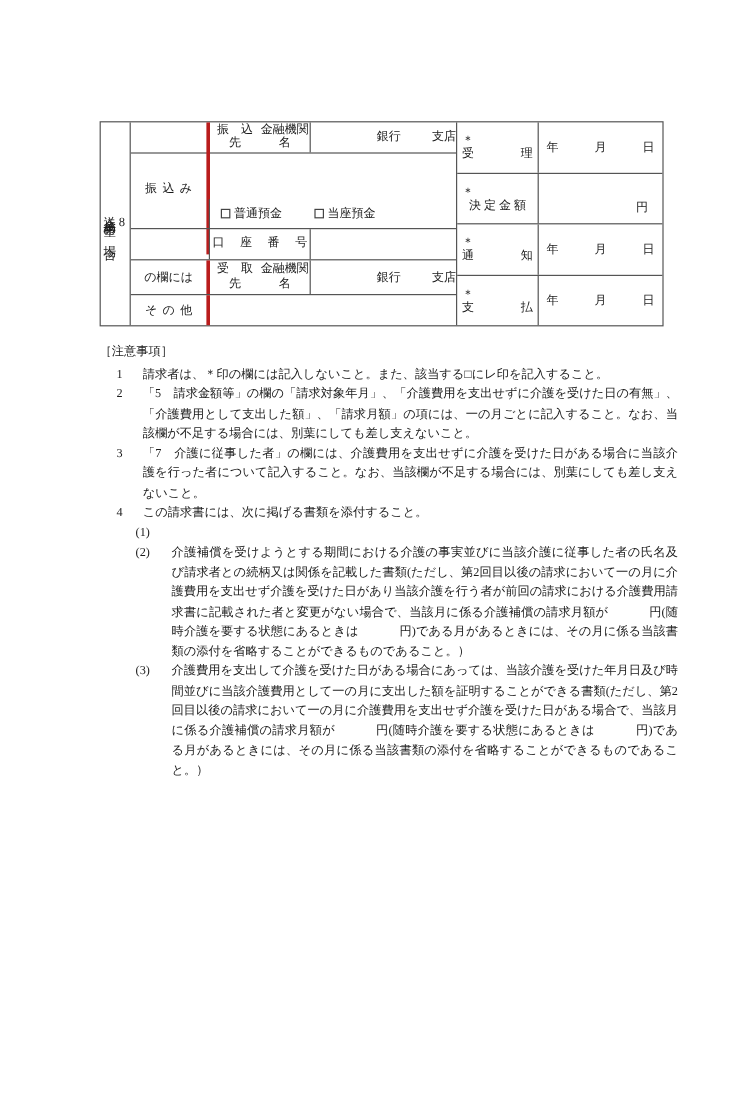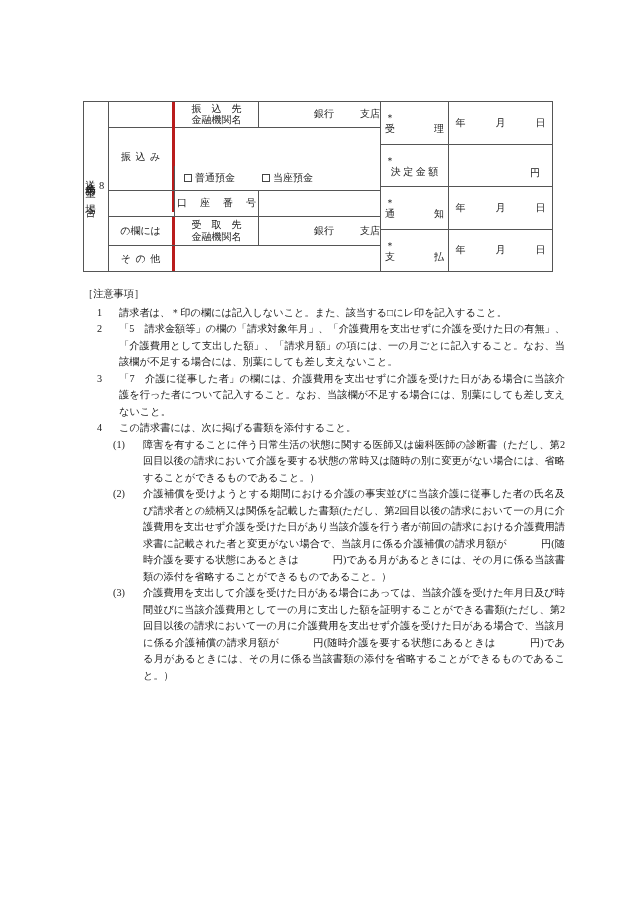--- a/index.html
+++ b/index.html
@@ -94,21 +94,20 @@
     font-size: 10px;
   }
   .nospread { font-size: 10px; }
 
   .field-label {
     width: 84px;
     flex: none;
     border-right: 1px solid #555;
     box-sizing: border-box;
     display: flex;
-    flex-direction: column;
     align-items: center;
     justify-content: center;
     font-size: 10px;
     line-height: 1.18;
     text-align: center;
   }
   .field-value {
     flex: 1 1 auto;
     box-sizing: border-box;
     display: flex;
@@ -380,21 +379,20 @@
     <span class="body">「7　介護に従事した者」の欄には、介護費用を支出せずに介護を受けた日がある場合に当該介護を行った者について記入すること。なお、当該欄が不足する場合には、別葉にしても差し支えないこと。</span>
   </div>
 
   <div class="note-item lvl1">
     <span class="num">4</span>
     <span class="body">この請求書には、次に掲げる書類を添付すること。</span>
   </div>
 
   <div class="note-item lvl2">
     <span class="num">(1)</span>
-    <span class="body">障害を有することに伴う日常生活の状態に関する医師又は歯科医師の診断書（ただし、第2回目以後の請求において介護を要する状態の常時又は随時の別に変更がない場合には、省略することができるものであること。）</span>
   </div>
 
   <div class="note-item lvl2">
     <span class="num">(2)</span>
     <span class="body"><span>介護補償を受けようとする期間における介護の事実並びに当該介護に従事した者の氏名及び請求者との続柄又は関係を記載した書類(ただし、第2回目以後の請求において一の月に介護費用を支出せず介護を受けた日があり当該介護を行う者が前回の請求における介護費用請求書に記載された者と変更がない場合で、当該月に係る介護補償の請求月額が</span><span class="blank-fill"></span><span>円(随時介護を要する状態にあるときは</span><span class="blank-fill"></span><span>円)である月があるときには、その月に係る当該書類の添付を省略することができるものであること。）</span></span>
   </div>
 
   <div class="note-item lvl2">
     <span class="num">(3)</span>
     <span class="body"><span>介護費用を支出して介護を受けた日がある場合にあっては、当該介護を受けた年月日及び時間並びに当該介護費用として一の月に支出した額を証明することができる書類(ただし、第2回目以後の請求において一の月に介護費用を支出せず介護を受けた日がある場合で、当該月に係る介護補償の請求月額が</span><span class="blank-fill"></span><span>円(随時介護を要する状態にあるときは</span><span class="blank-fill"></span><span>円)である月があるときには、その月に係る当該書類の添付を省略することができるものであること。）</span></span>

